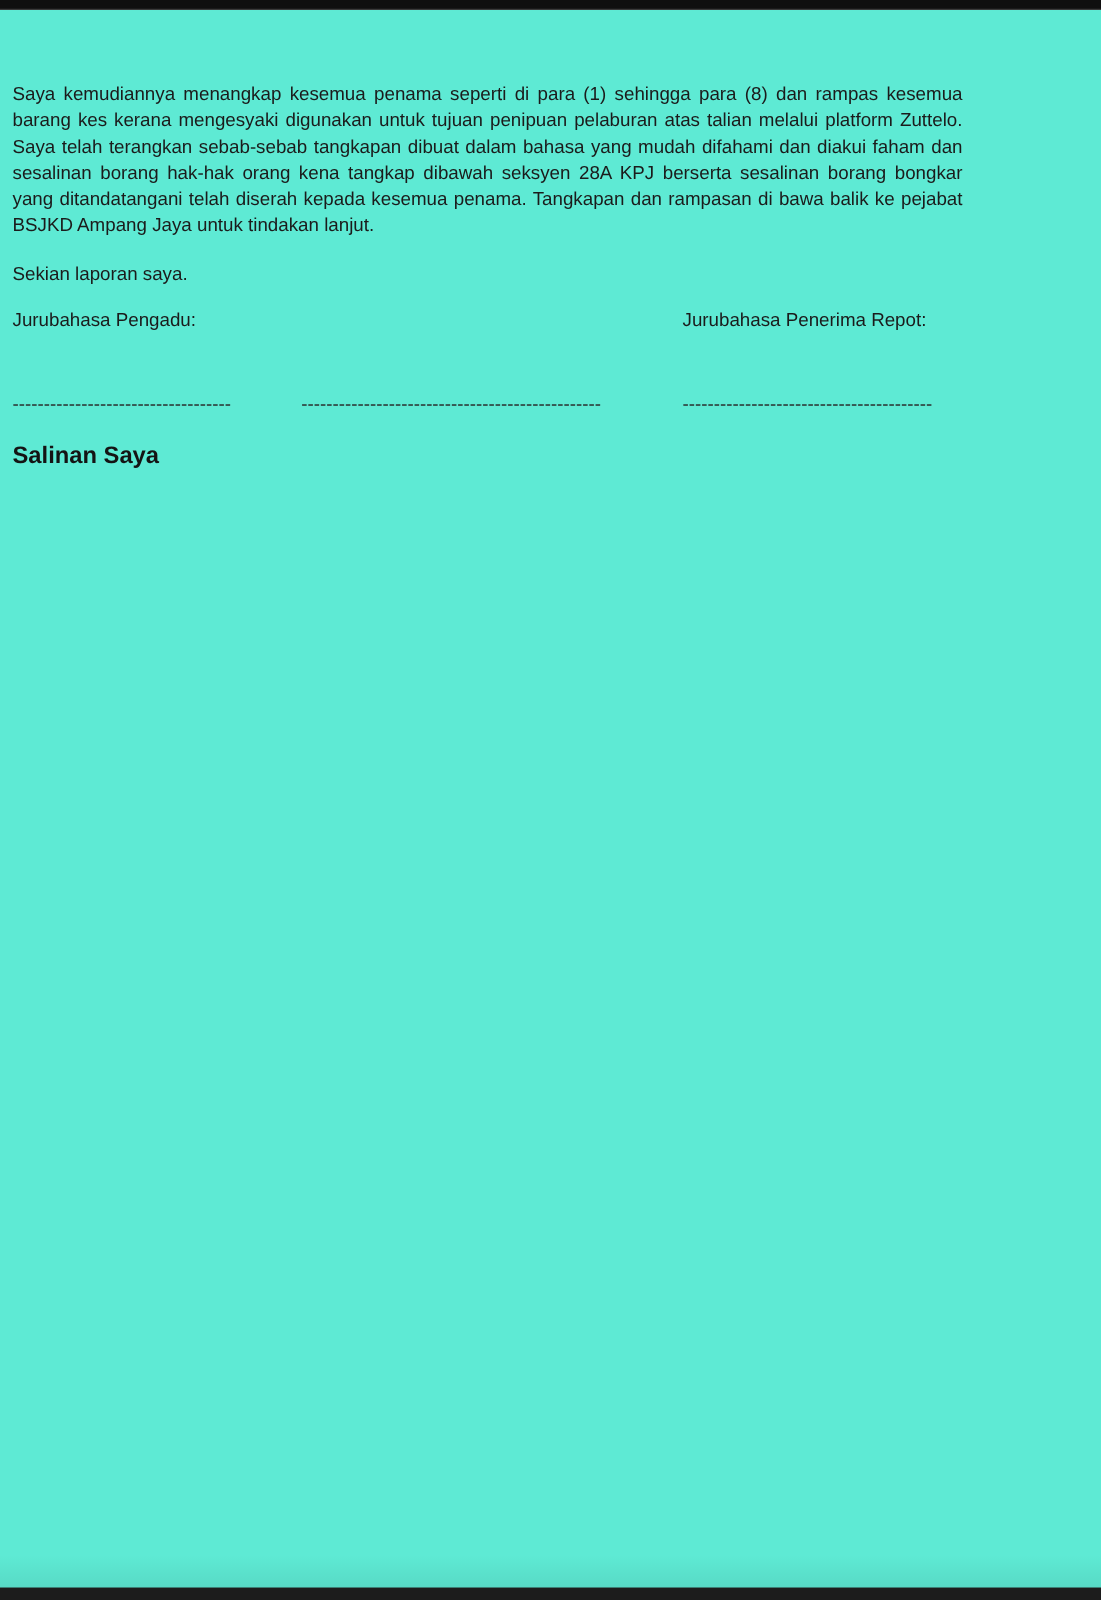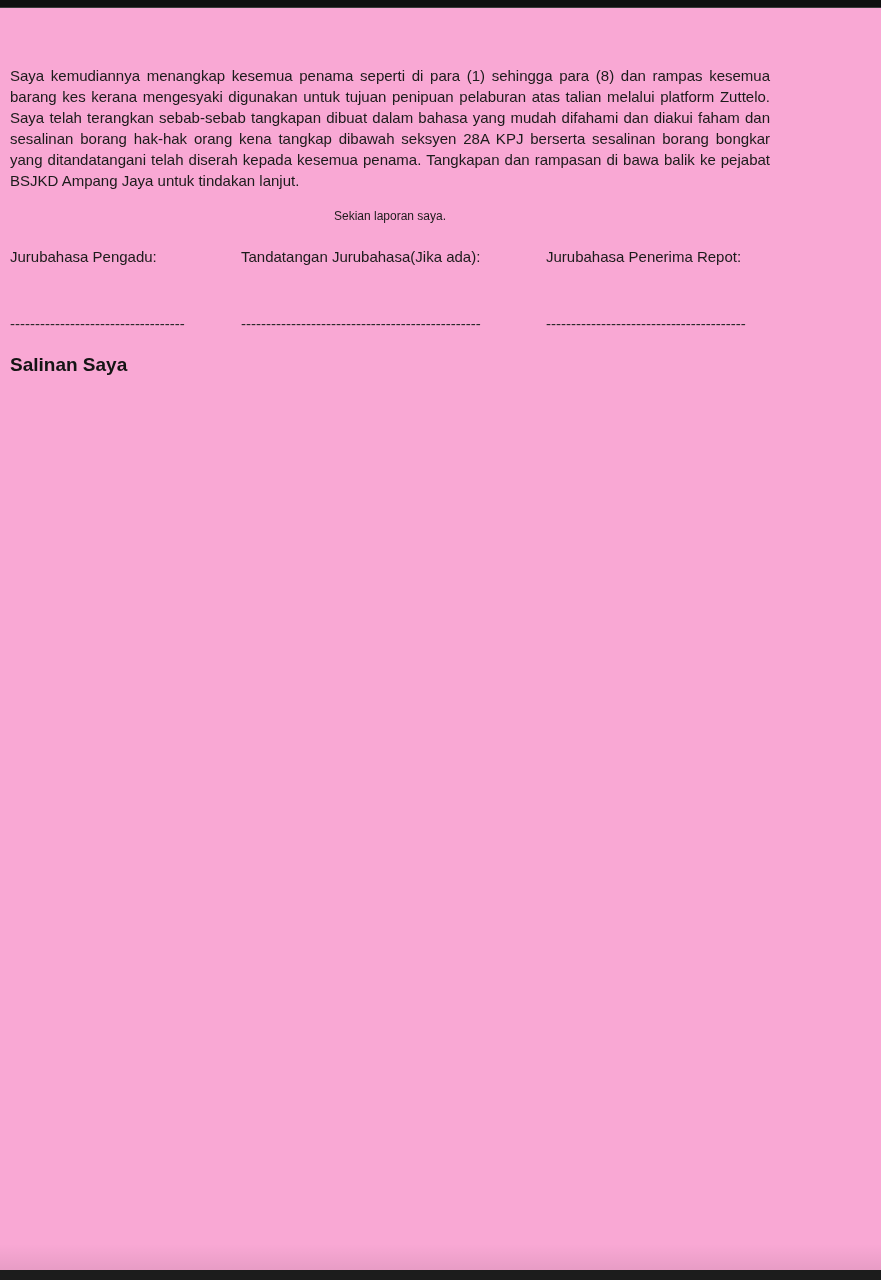--- a/index.html
+++ b/index.html
@@ -4,21 +4,21 @@
 <style>
   html, body {
     margin: 0;
     padding: 0;
     background: #ffffff;
   }
   .screen {
     position: relative;
     width: 881px;
     height: 1280px;
-    background: #f9a8d4;
+    background: #5eead4;
     overflow: hidden;
     font-family: "Liberation Sans", sans-serif;
     color: #1b1b1b;
   }
   
   .top-bar {
     position: absolute;
     top: 0; left: 0;
     width: 100%;
     height: 7px;
@@ -47,23 +47,22 @@
     font-size: 15px;
     line-height: 21px;
     text-align: justify;
     color: #1b1b1b;
   }
   .closing-line {
     position: absolute;
     left: 10px;
     top: 194px;
     width: 760px;
-    font-size: 12px;
+    font-size: 15px;
     line-height: 21px;
-    text-align: center;
   }
   .sig-label {
     position: absolute;
     top: 246px;
     font-size: 15px;
     line-height: 21px;
     white-space: nowrap;
   }
   .sig-dashes {
     position: absolute;
@@ -92,21 +91,20 @@
 
 <div class="screen">
 
   <div class="top-bar"></div>
 
   <p class="body-paragraph">Saya kemudiannya menangkap kesemua penama seperti di para (1) sehingga para (8) dan rampas kesemua barang kes kerana mengesyaki digunakan untuk tujuan penipuan pelaburan atas talian melalui platform Zuttelo. Saya telah terangkan sebab-sebab tangkapan dibuat dalam bahasa yang mudah difahami dan diakui faham dan sesalinan borang hak-hak orang kena tangkap dibawah seksyen 28A KPJ berserta sesalinan borang bongkar yang ditandatangani telah diserah kepada kesemua penama. Tangkapan dan rampasan di bawa balik ke pejabat BSJKD Ampang Jaya untuk tindakan lanjut.</p>
 
   <p class="closing-line">Sekian laporan saya.</p>
 
   <span class="sig-label col-1">Jurubahasa Pengadu:</span>
-  <span class="sig-label col-2">Tandatangan Jurubahasa(Jika ada):</span>
   <span class="sig-label col-3">Jurubahasa Penerima Repot:</span>
 
   <span class="sig-dashes col-1">-----------------------------------</span>
   <span class="sig-dashes col-2">------------------------------------------------</span>
   <span class="sig-dashes col-3">----------------------------------------</span>
 
   <h1 class="footer-heading">Salinan Saya</h1>
 
   <div class="bottom-shade"></div>
   <div class="bottom-bar"></div>

